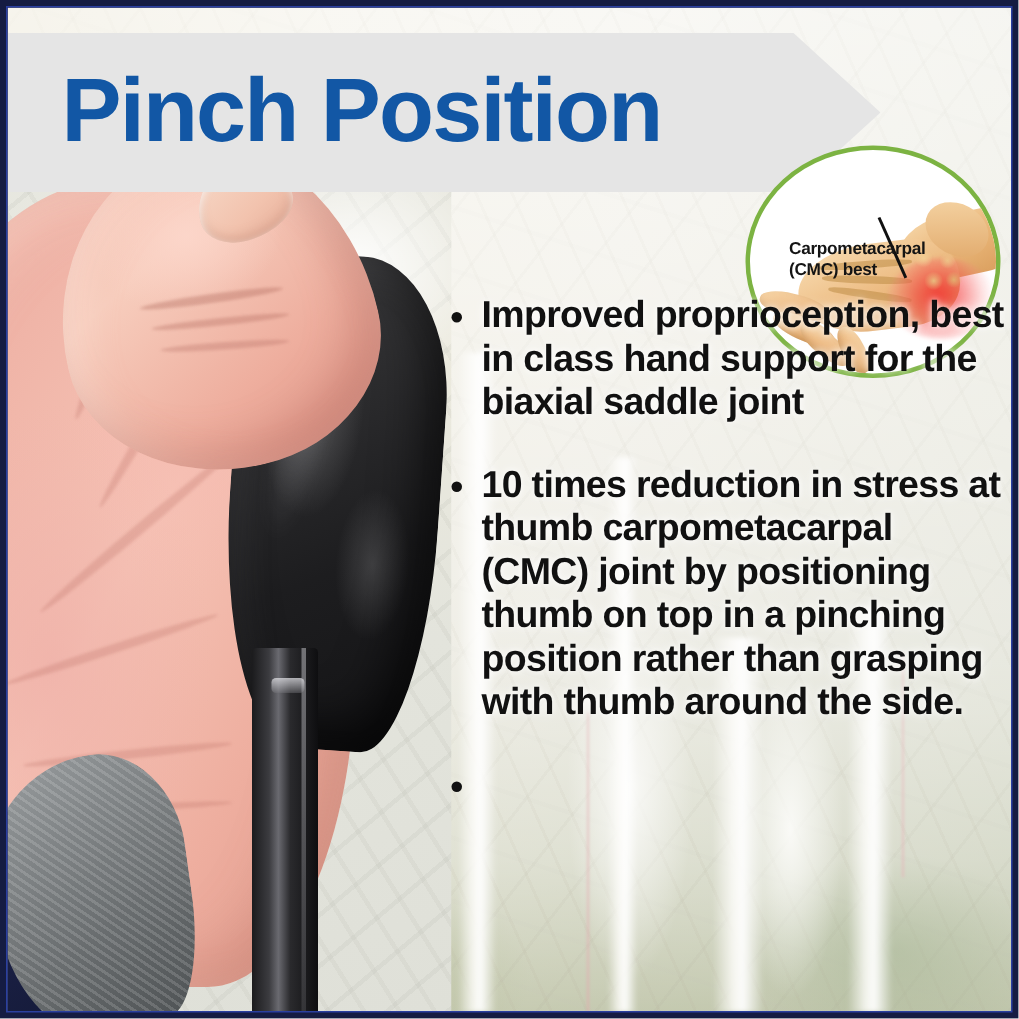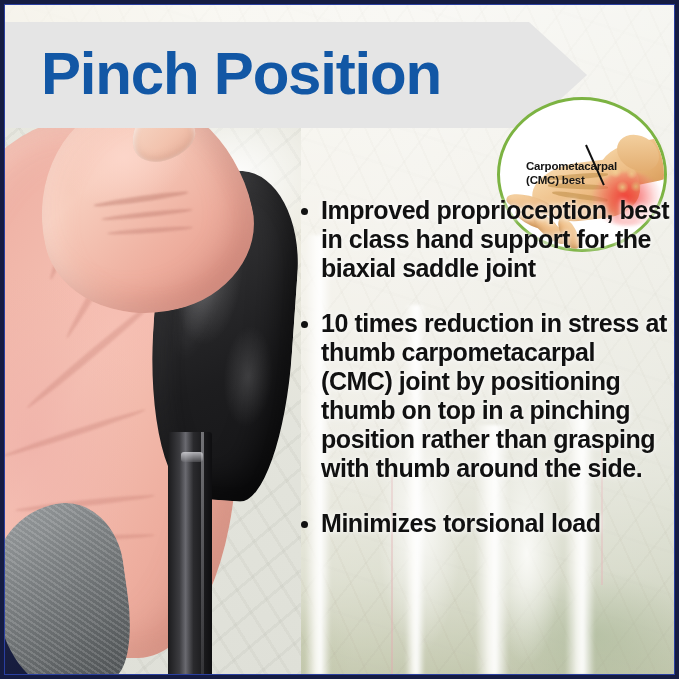--- a/index.html
+++ b/index.html
@@ -468,19 +468,18 @@
     <div class="bullet b-spacer-1">
       <span class="dot"></span>
       <span>Improved proprioception, best in class hand support for the biaxial saddle joint</span>
     </div>
     <div class="bullet b-spacer-2">
       <span class="dot"></span>
       <span>10 times reduction in stress at thumb carpometacarpal (CMC) joint by positioning thumb on top in a pinching position rather than grasping with thumb around the side.</span>
     </div>
     <div class="bullet">
       <span class="dot"></span>
-      <span>Minimizes torsional load</span>
     </div>
   </div>
 
   <div class="frame"></div>
   <div class="frame-inner"></div>
 </div>
 
 </body></html>

